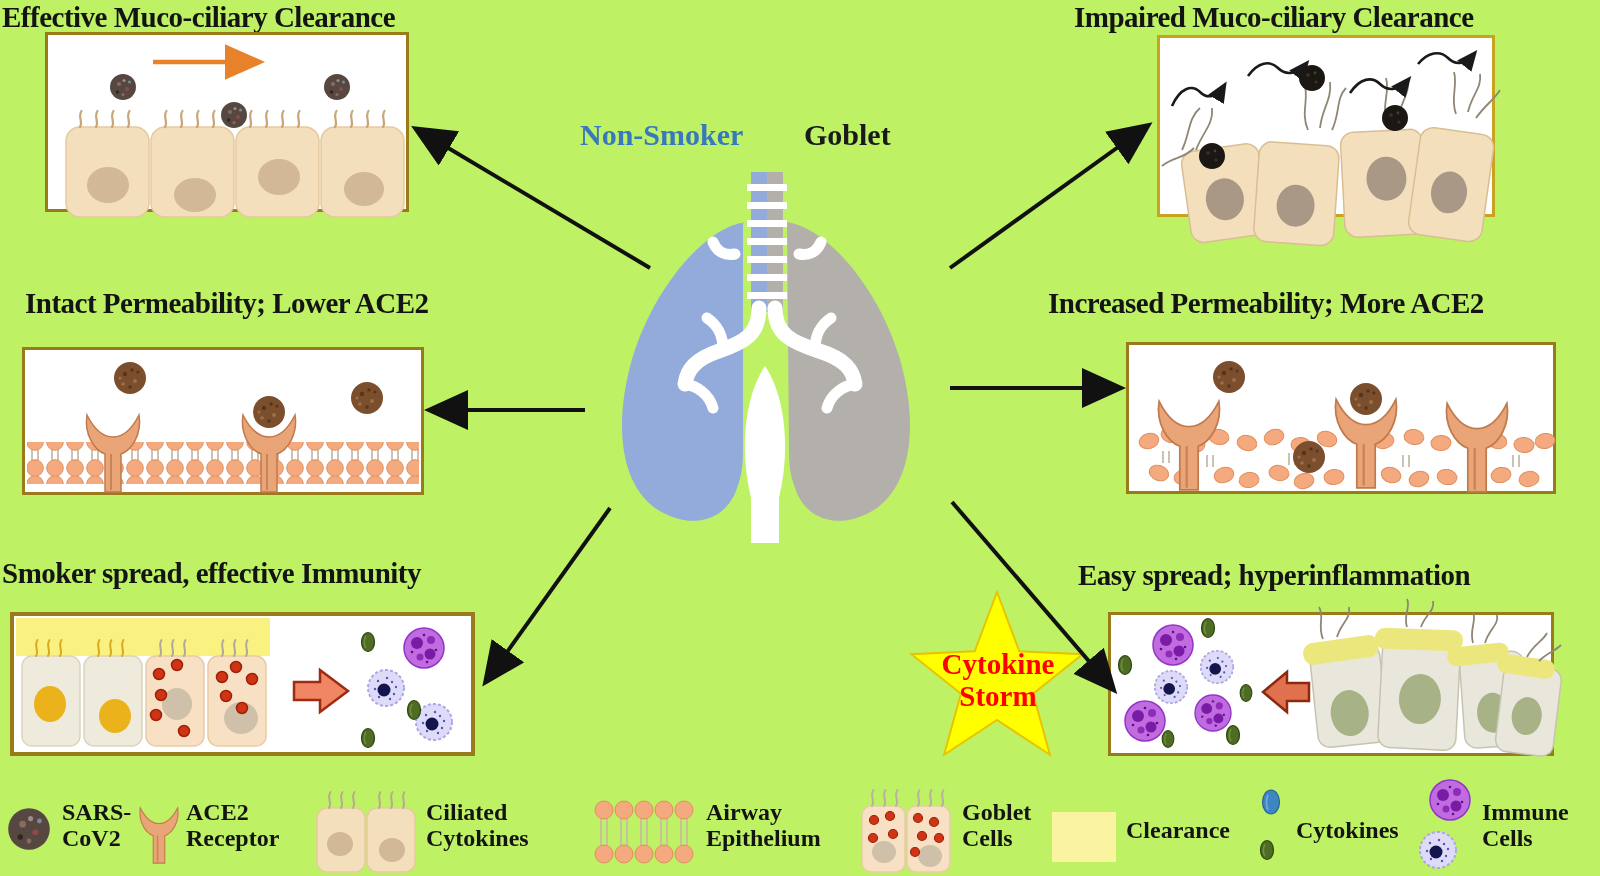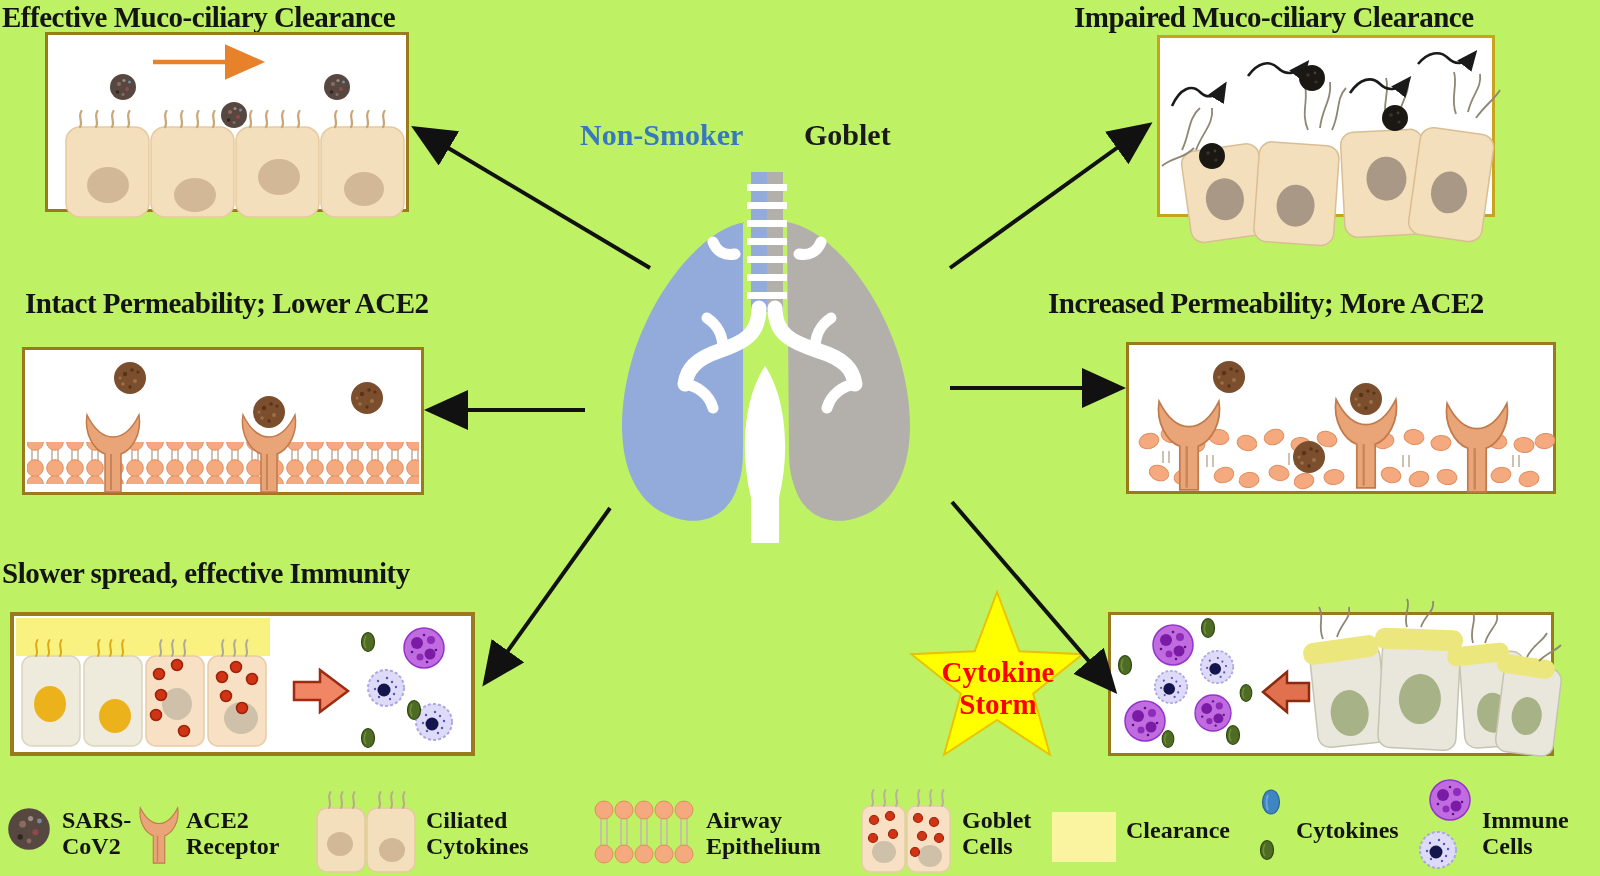--- a/index.html
+++ b/index.html
@@ -6,21 +6,21 @@
   .canvas{
     position:relative;width:1600px;height:876px;background:#bef264;overflow:hidden;
     font-family:"Liberation Serif",serif;
     text-decoration:underline;
   }
   .ptitle{
     position:absolute;font-weight:700;font-size:29px;color:#141414;
     letter-spacing:-0.5px;white-space:nowrap;
   }
   .center-label{position:absolute;font-weight:700;font-size:30px;white-space:nowrap;}
-  .pre{white-space:pre-line;margin-top:8px;}
+  .pre{white-space:pre-line;}
   .legend-label{
     position:absolute;font-weight:700;font-size:24px;color:#141414;line-height:1.08;
   }
   .storm-text{
     position:absolute;font-weight:700;font-size:29px;color:#FF0000;text-align:center;line-height:1.12;
   }
   svg{position:absolute;overflow:visible;}
   .panelbox{background:#ffffff;}
 </style>
 </head>
@@ -92,21 +92,22 @@
       </g>
       <path id="cil" d="M0,0 C3.5,-5 -2.5,-10 1.5,-16" fill="none" stroke-linecap="round"></path>
       <path id="cilL" d="M0,0 C6,-10 -4,-20 4,-32" fill="none" stroke-linecap="round"></path>
     </defs>
   </svg>
 
   <div class="ptitle" style="left:2px;top:1px;">Effective Muco-ciliary Clearance</div>
   <div class="ptitle" style="left:1074px;top:1px;">Impaired Muco-ciliary Clearance</div>
   <div class="ptitle" style="left:6px;top:287px;margin-left:19px;">Intact Permeability; Lower ACE2</div>
   <div class="ptitle" style="left:1048px;top:287px;text-align:right;">Increased Permeability; More ACE2</div>
-  <div class="ptitle" style="left:2px;top:557px;">Slower spread, effective Immunity</div>
+  <div class="ptitle" style="left:2px;top:557px;">Smoker spread, effective Immunity</div>
+  <div class="ptitle" style="left:1078px;top:559px;">Easy spread; hyperinflammation</div>
 
   <div class="center-label" style="left:580px;top:118px;color:#3878BE;text-align:right;">Non-Smoker</div>
   <div class="center-label" style="left:804px;top:118px;color:#1A1A1A;">Goblet</div>
 
   <svg style="left:575px;top:158px;" width="390" height="385" viewBox="0 0 390 385">
     <rect x="176" y="14" width="16" height="140" fill="#92ABDB"></rect>
     <rect x="192" y="14" width="16" height="140" fill="#B3B0AC"></rect>
     <path d="M170,64 C130,70 80,128 58,198 C40,258 42,322 80,350 C112,372 150,366 162,330 C167,316 168,308 168,290 L168,64 Z" fill="#92ABDB"></path>
     <path d="M212,64 C252,70 302,128 324,198 C342,258 340,322 302,350 C270,372 232,366 220,330 C215,316 214,308 214,290 L212,64 Z" fill="#B3B0AC"></path>
     <g fill="#ffffff">

